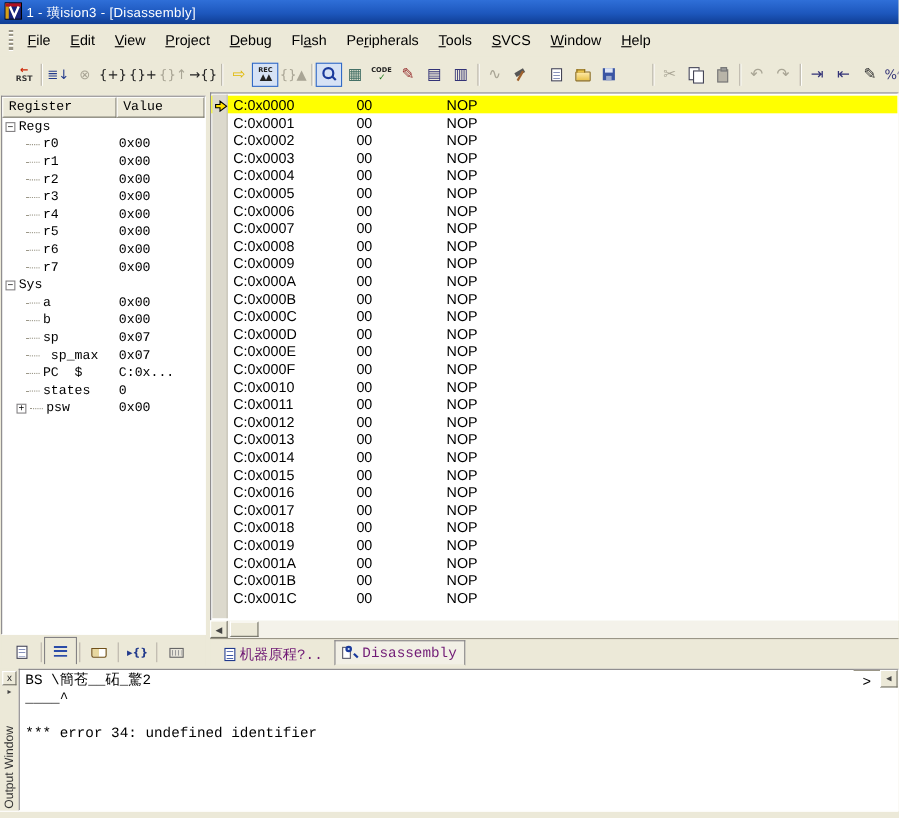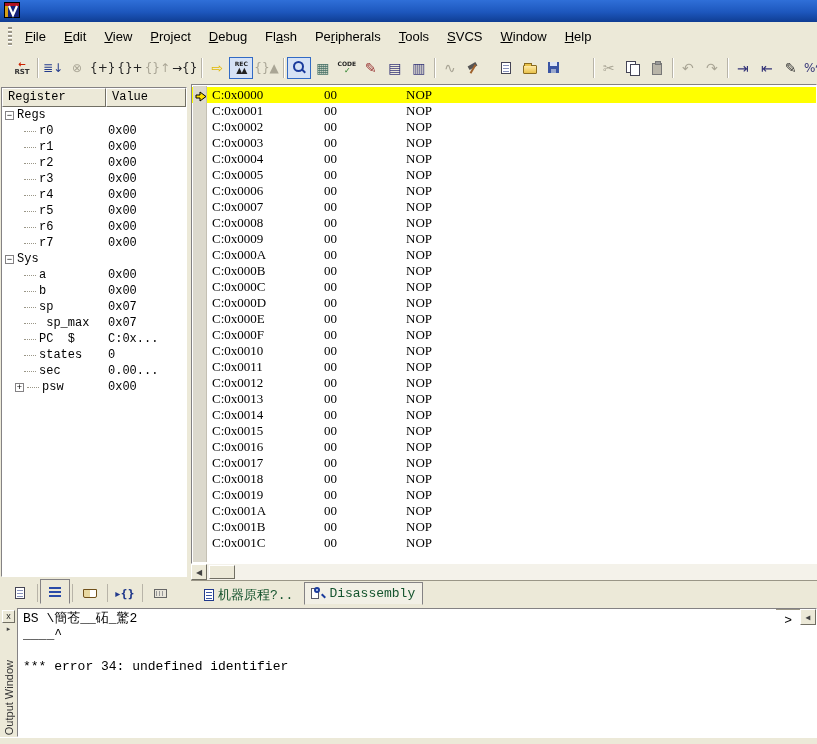--- a/index.html
+++ b/index.html
@@ -89,32 +89,32 @@
   .ic-kbd{width:13px;height:9px;border:1px solid #666;background:#e8e5da;position:relative}
   .ic-kbd::before{content:"";position:absolute;inset:1px;background:repeating-linear-gradient(90deg,#999 0 1px,transparent 1px 3px)}
 
   
   .right{flex:1;display:flex;flex-direction:column;min-width:0}
   .disasm{flex:1;background:#fff;position:relative;border:1px solid;border-color:#848284 #fff #fff #848284;
     overflow:hidden;padding-top:2px}
   .gutter{position:absolute;left:1px;top:1px;bottom:1px;width:14px;background:#dcd9cd;border-right:1px solid #c4c0b4}
   .cur-arrow{position:absolute;left:2px;top:5px}
   .dline{height:16px;display:flex;align-items:center;padding-left:20px;
-    font-family:Liberation Serif, serif;font-size:13px;white-space:pre}
+    font-family:Liberation Sans, sans-serif;font-size:13px;white-space:pre}
   .dline.current{background:#ffff00}
   .dline .ca{width:112px}.dline .cb{width:82px}.dline .cc{flex:1}
   .hscroll{height:16px;display:flex;background:#f4f2ea;align-items:center}
   .sbtn{width:16px;height:16px;background:#ece9d8;border:1px solid;border-color:#fff #716f64 #716f64 #fff;
     font-size:8px;display:flex;align-items:center;justify-content:center;color:#444;flex:0 0 auto}
   .sthumb{width:26px;height:14px;margin-left:2px;background:#ece9d8;border:1px solid;border-color:#fff #716f64 #716f64 #fff}
   .strack{flex:1}
   .doc-tabs{height:25px;display:flex;align-items:flex-end;background:#ece9d8;padding-left:8px;gap:4px;
     border-top:1px solid #9a9687}
   .dtab{display:flex;align-items:center;gap:4px;padding:2px 7px 2px 5px;height:20px;
-    font-family:"Liberation Mono","DejaVu Sans Mono",monospace;font-size:13px;white-space:nowrap;color:#14532d}
+    font-family:"Liberation Mono","DejaVu Sans Mono",monospace;font-size:13px;white-space:nowrap;color:#701a75}
   .dtab.active{border:1px solid #848284;border-bottom:1px solid #ece9d8;background:#f2f0e6;height:23px}
   .ic-doc{width:10px;height:12px;background:#fff;border:1px solid #223a8c;position:relative}
   .ic-doc::before{content:"";position:absolute;left:1px;top:2px;right:1px;height:7px;
     background:repeating-linear-gradient(180deg,#3a55a4 0 1px,transparent 1px 3px)}
   .ic-dmag{position:relative;width:15px;height:15px}
   .ic-dmag .pg{position:absolute;left:1px;top:2px;width:8px;height:11px;background:#fff;border:1px solid #556}
   .ic-dmag .cr{position:absolute;left:4px;top:1px;width:6px;height:6px;border:2px solid #1a3a9c;border-radius:50%;background:#cfe0f8}
   .ic-dmag .hd{position:absolute;left:11px;top:9px;width:5px;height:2px;background:#1a3a9c;transform:rotate(45deg)}
 
   
@@ -139,20 +139,21 @@
 
 <div class="titlebar">
   <span>
     <svg width="16" height="16">
         <rect x="0.5" y="0.5" width="15" height="15" fill="#14227a" stroke="#000"></rect>
       <rect x="1" y="1" width="3" height="14" fill="#d4a017"></rect>
       <rect x="1" y="1" width="14" height="3" fill="#b01020"></rect>
       <path d="M5 4 L9 13 L13 4" stroke="#ffffff" stroke-width="2.2" fill="none"></path>
       </svg>
   </span>
+  <span class="title-text">1 - 璜ision3 - [Disassembly]</span>
 </div>
 
 <div class="menubar">
   <span class="grip"></span>
   <span id="menu-items" style="display:flex">
       <span class="menu-item"><u>F</u>ile</span>
       <span class="menu-item"><u>E</u>dit</span>
       <span class="menu-item"><u>V</u>iew</span>
       <span class="menu-item"><u>P</u>roject</span>
       <span class="menu-item"><u>D</u>ebug</span>
@@ -257,21 +258,20 @@
           <div class="tree-row"><span class="t-indent"></span><span class="dots"></span><span>r5</span><span class="tree-val">0x00</span></div>
           <div class="tree-row"><span class="t-indent"></span><span class="dots"></span><span>r6</span><span class="tree-val">0x00</span></div>
           <div class="tree-row"><span class="t-indent"></span><span class="dots"></span><span>r7</span><span class="tree-val">0x00</span></div>
           <div class="tree-row"><span class="expander">−</span><span>Sys</span></div>
           <div class="tree-row"><span class="t-indent"></span><span class="dots"></span><span>a</span><span class="tree-val">0x00</span></div>
           <div class="tree-row"><span class="t-indent"></span><span class="dots"></span><span>b</span><span class="tree-val">0x00</span></div>
           <div class="tree-row"><span class="t-indent"></span><span class="dots"></span><span>sp</span><span class="tree-val">0x07</span></div>
           <div class="tree-row"><span class="t-indent"></span><span class="dots"></span><span> sp_max</span><span class="tree-val">0x07</span></div>
           <div class="tree-row"><span class="t-indent"></span><span class="dots"></span><span>PC  $</span><span class="tree-val">C:0x...</span></div>
           <div class="tree-row"><span class="t-indent"></span><span class="dots"></span><span>states</span><span class="tree-val">0</span></div>
-          <div class="tree-row"><span class="t-indent"></span><span class="dots"></span><span>sec</span><span class="tree-val">0.00...</span></div>
           <div class="tree-row"><span class="t-indent2"></span><span class="expander">+</span><span class="dots"></span><span>psw</span><span class="tree-val">0x00</span></div>
         </div>
     </div>
     <div class="ws-tabs" id="ws-tabs">
         <span class="ws-tab">
           <span class="ic-page"></span>
         </span>
         <span class="ws-sep"></span>
         <span class="ws-tab active">
           <span class="ic-lines"></span>

